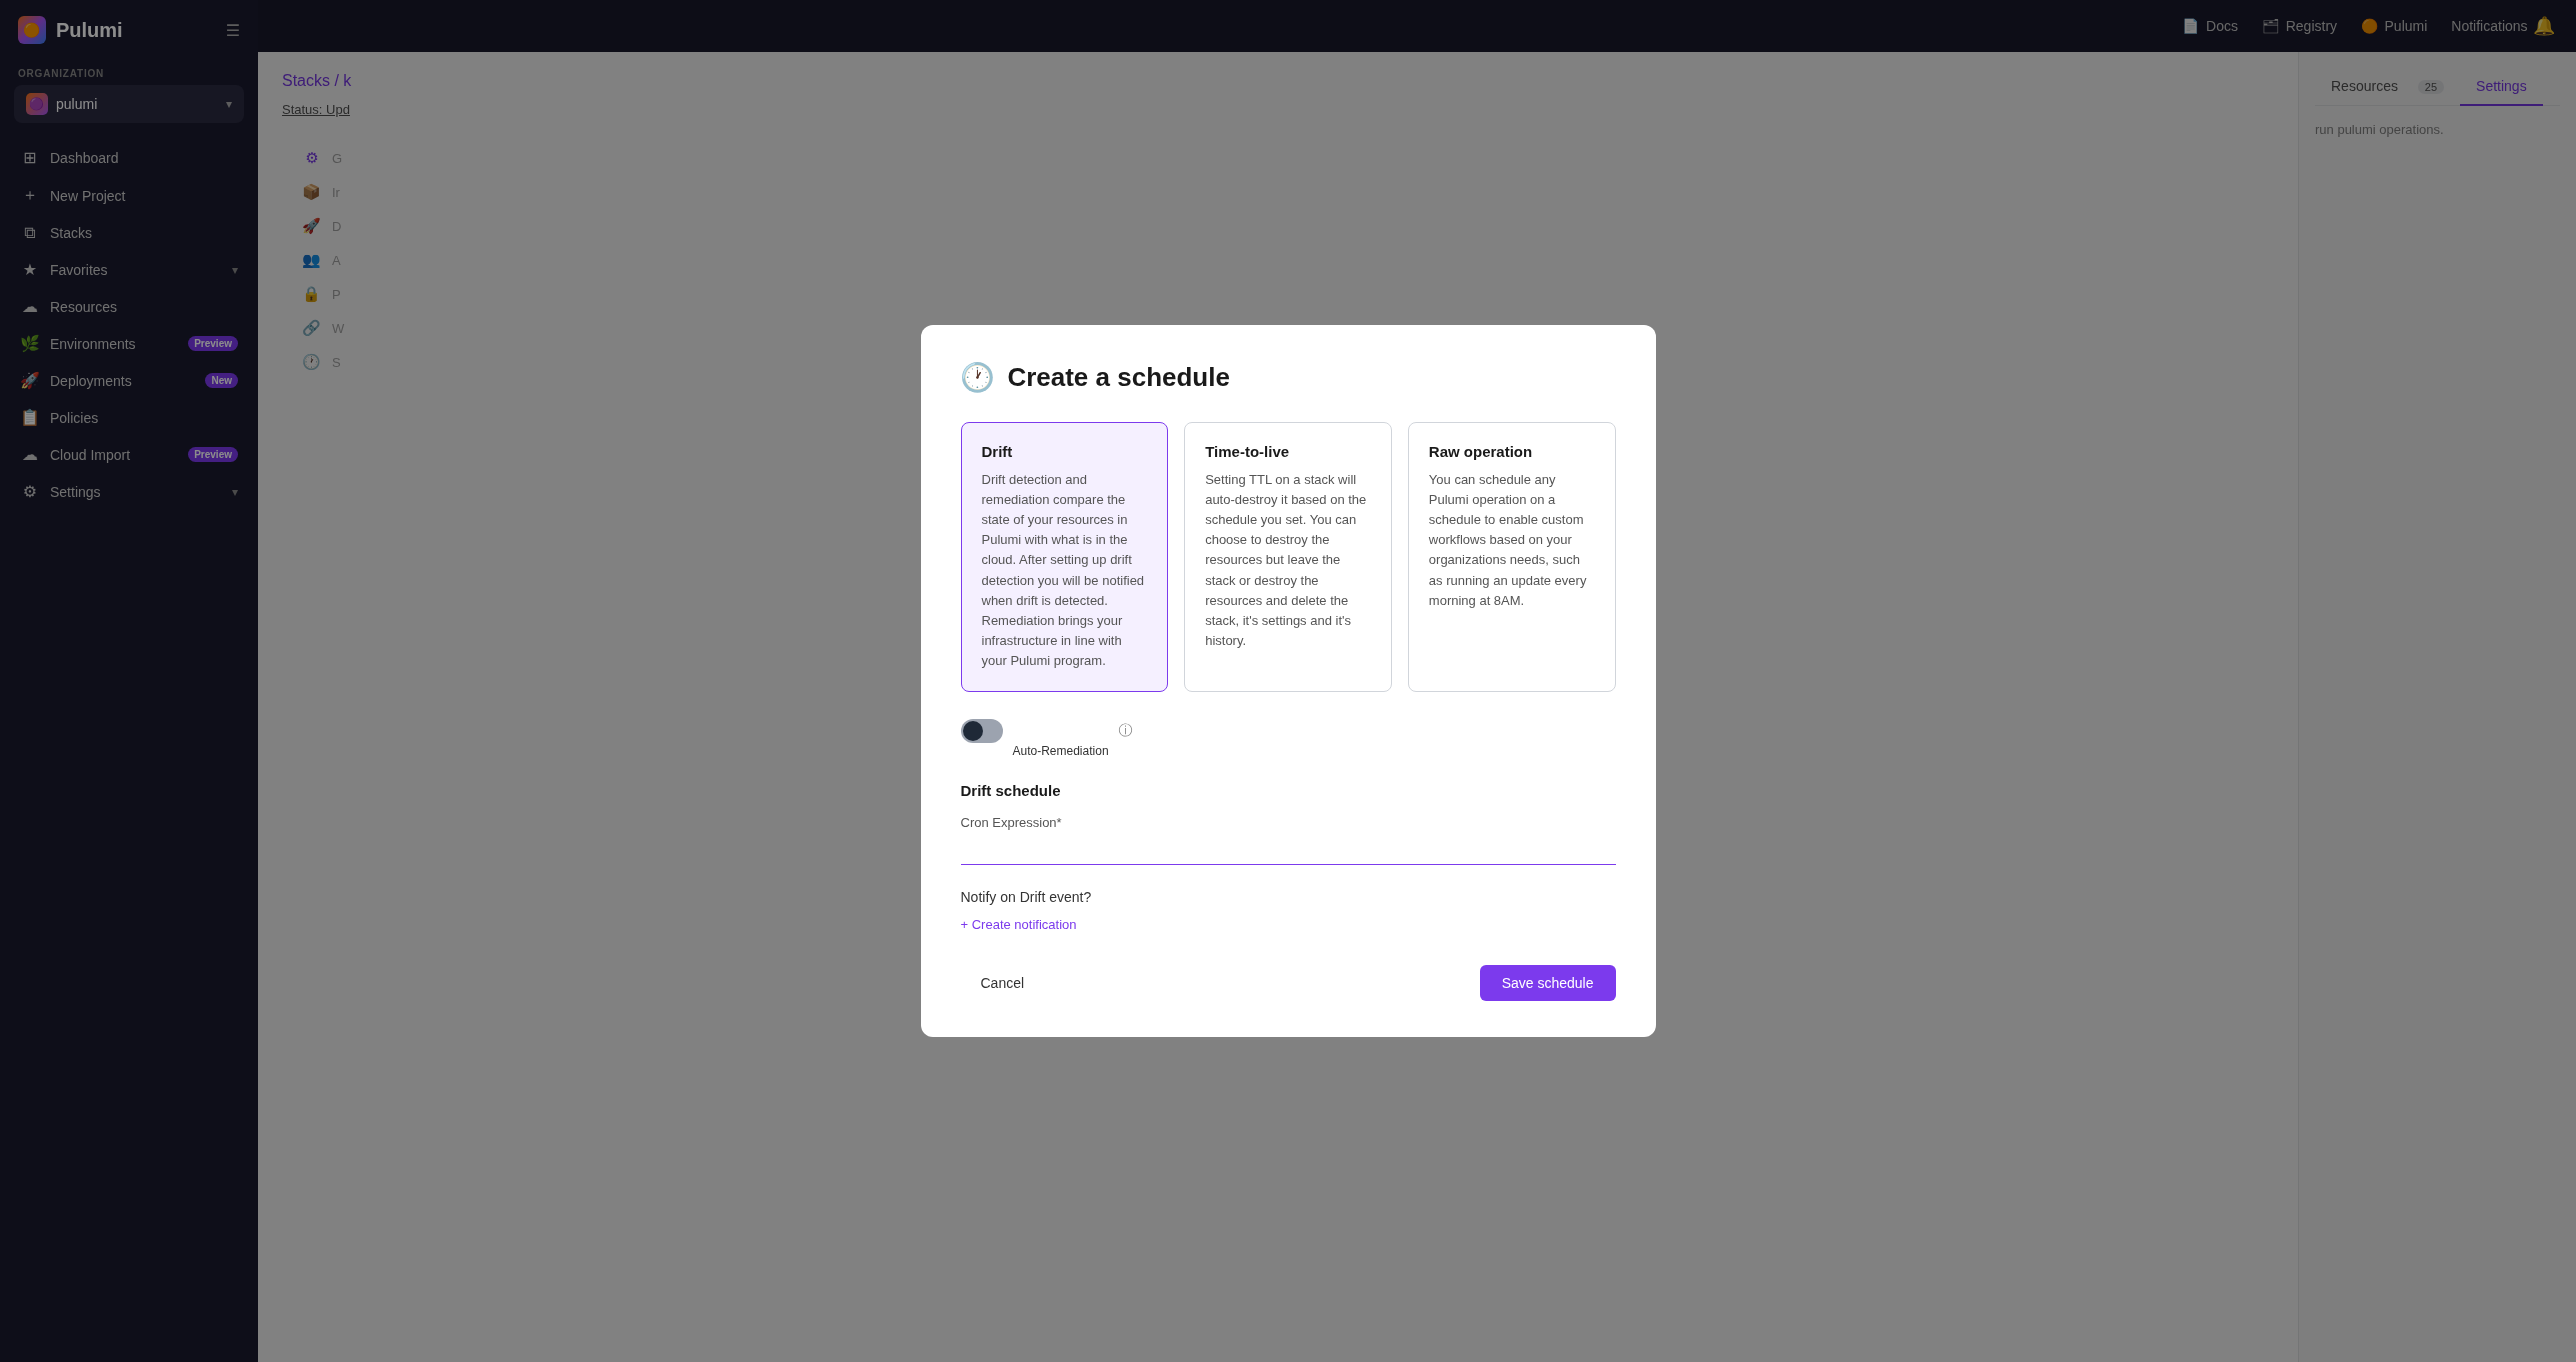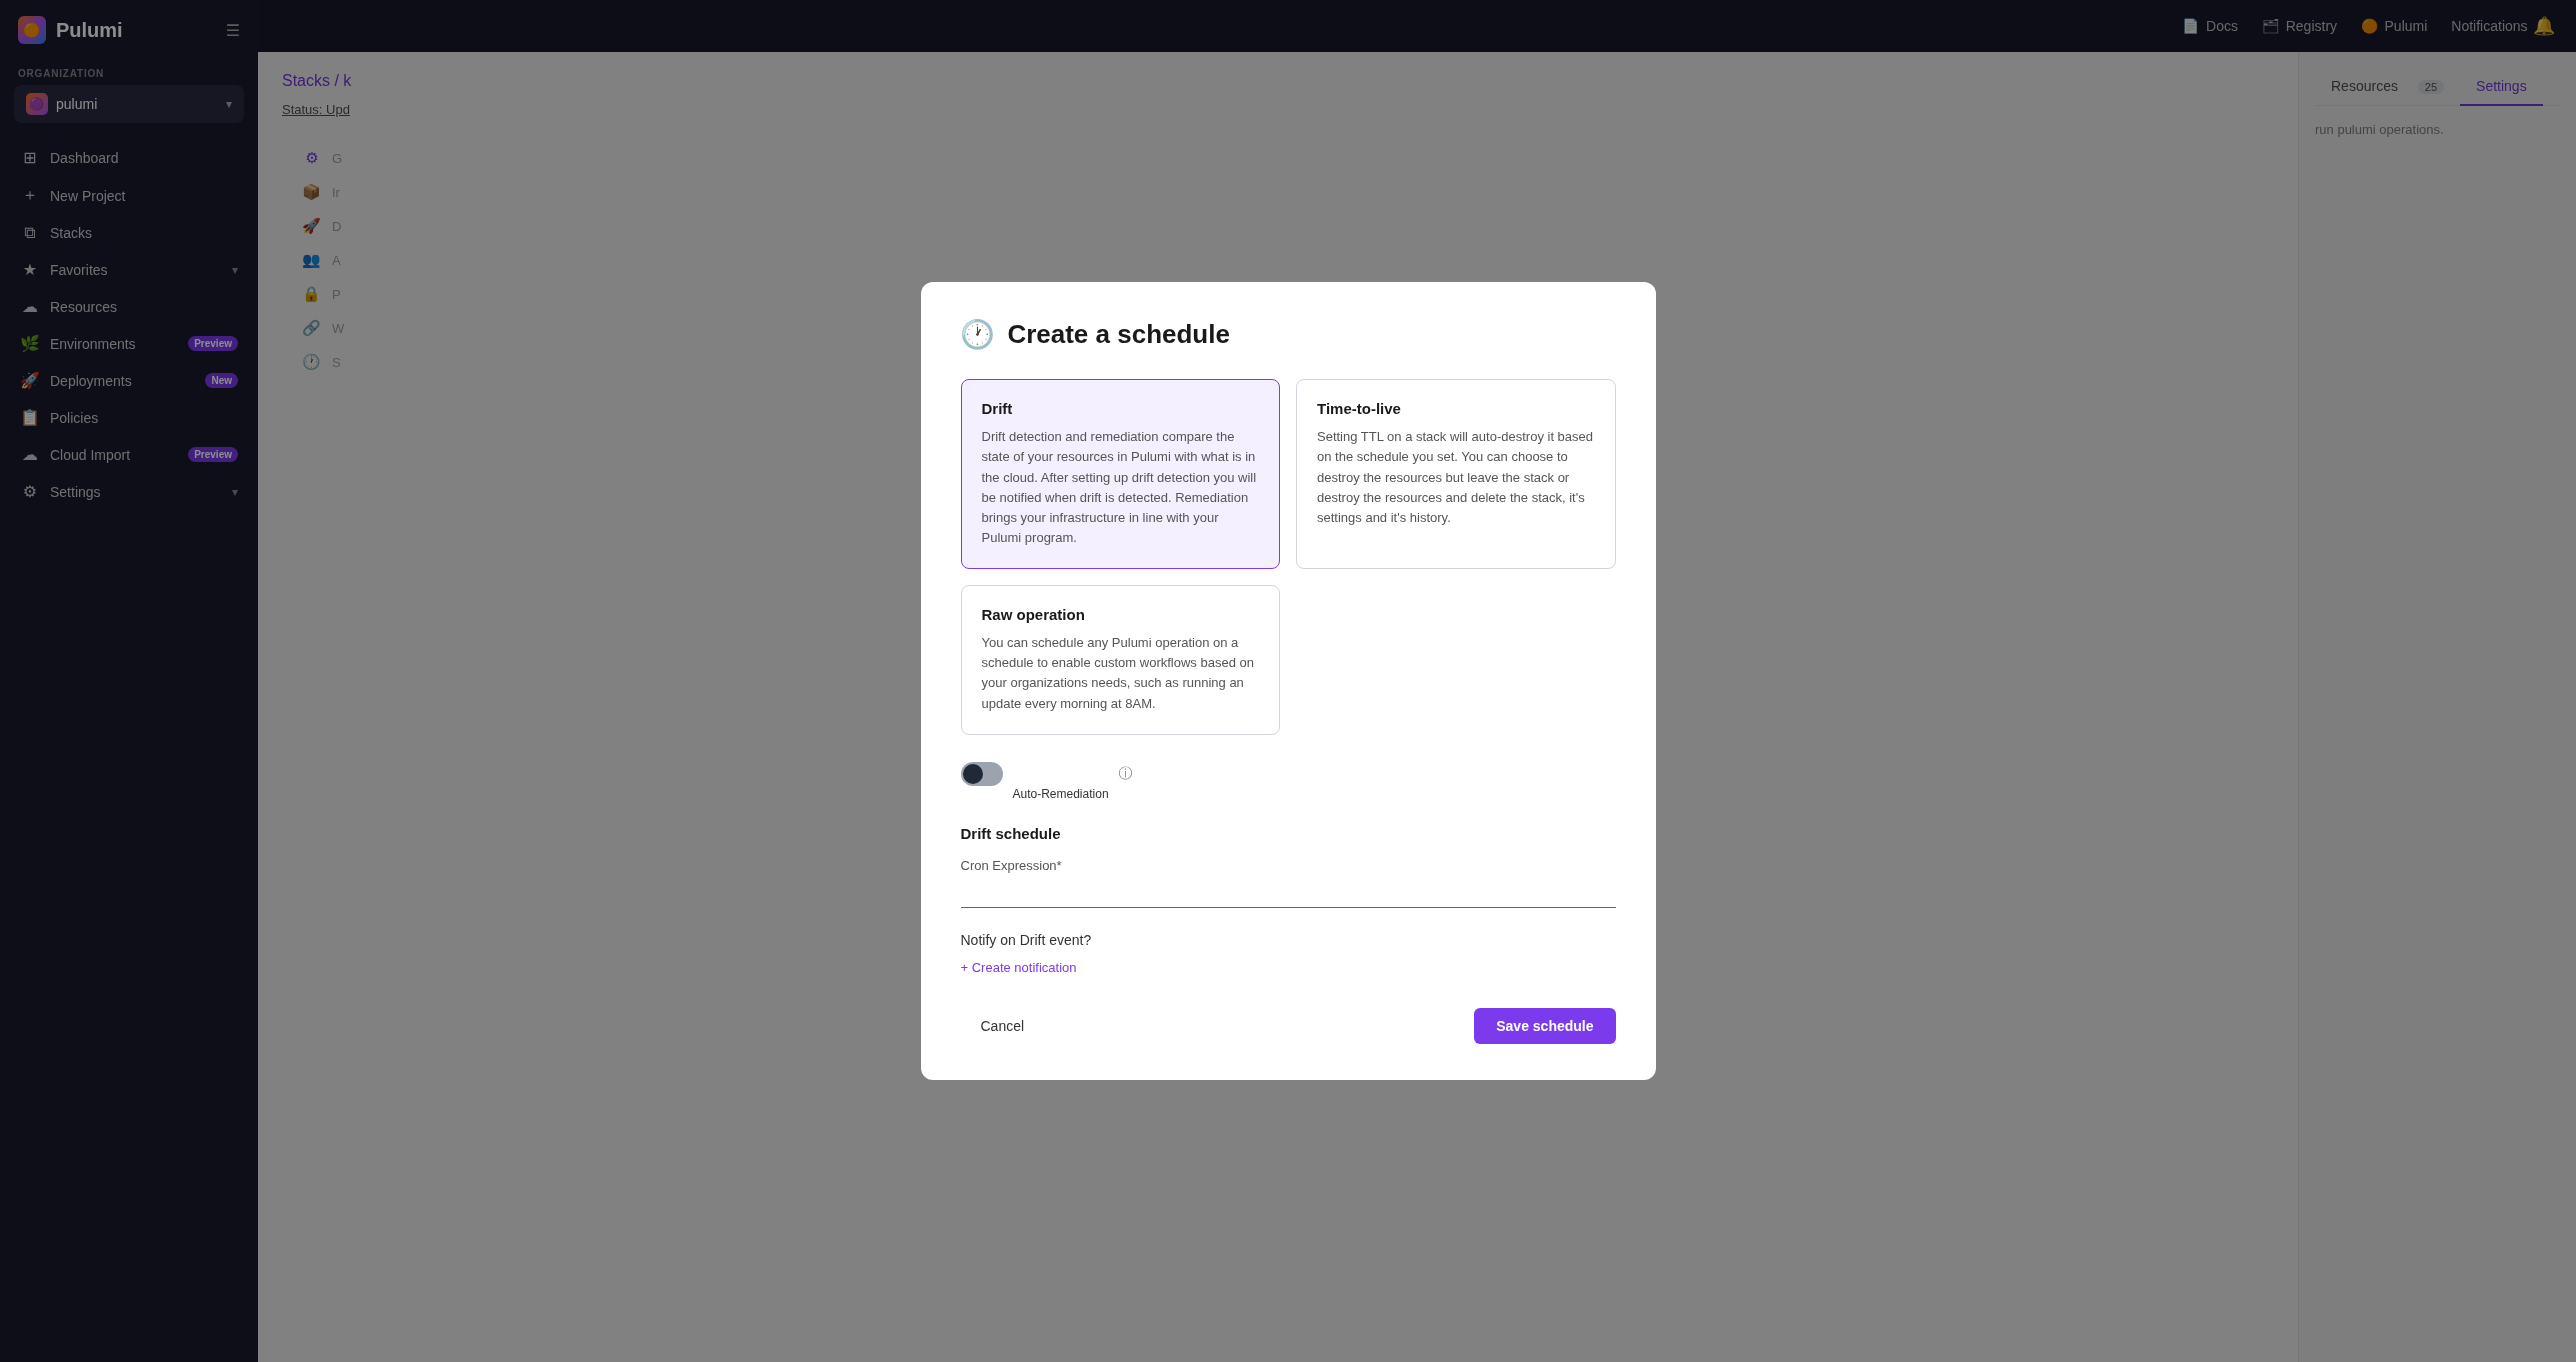--- a/index.html
+++ b/index.html
@@ -181,21 +181,21 @@
     }
     .modal-title {
       font-size: 26px;
       font-weight: 600;
       color: #1a1a1a;
     }
 
     
     .schedule-cards {
       display: grid;
-      grid-template-columns: repeat(2, 1fr);
+      grid-template-columns: repeat(3, 1fr);
       gap: 16px;
       margin-bottom: 12px;
     }
     .schedule-card {
       border: 1.5px solid #d1d5db;
       border-radius: 8px;
       padding: 20px;
       cursor: pointer;
       transition: border-color 0.15s;
     }
@@ -307,21 +307,21 @@
       color: #333;
       cursor: pointer;
       padding: 10px 20px;
       border-radius: 6px;
     }
     .btn-save {
       background: #7c3aed;
       color: #fff;
       border: none;
       font-size: 14px;
-      font-weight: 700;
+      font-weight: 400;
       padding: 10px 22px;
       border-radius: 6px;
       cursor: pointer;
     }
 
     
     .right-panel {
       width: 278px;
       background: #f9f9f9;
       border-left: 1px solid #e5e7eb;

